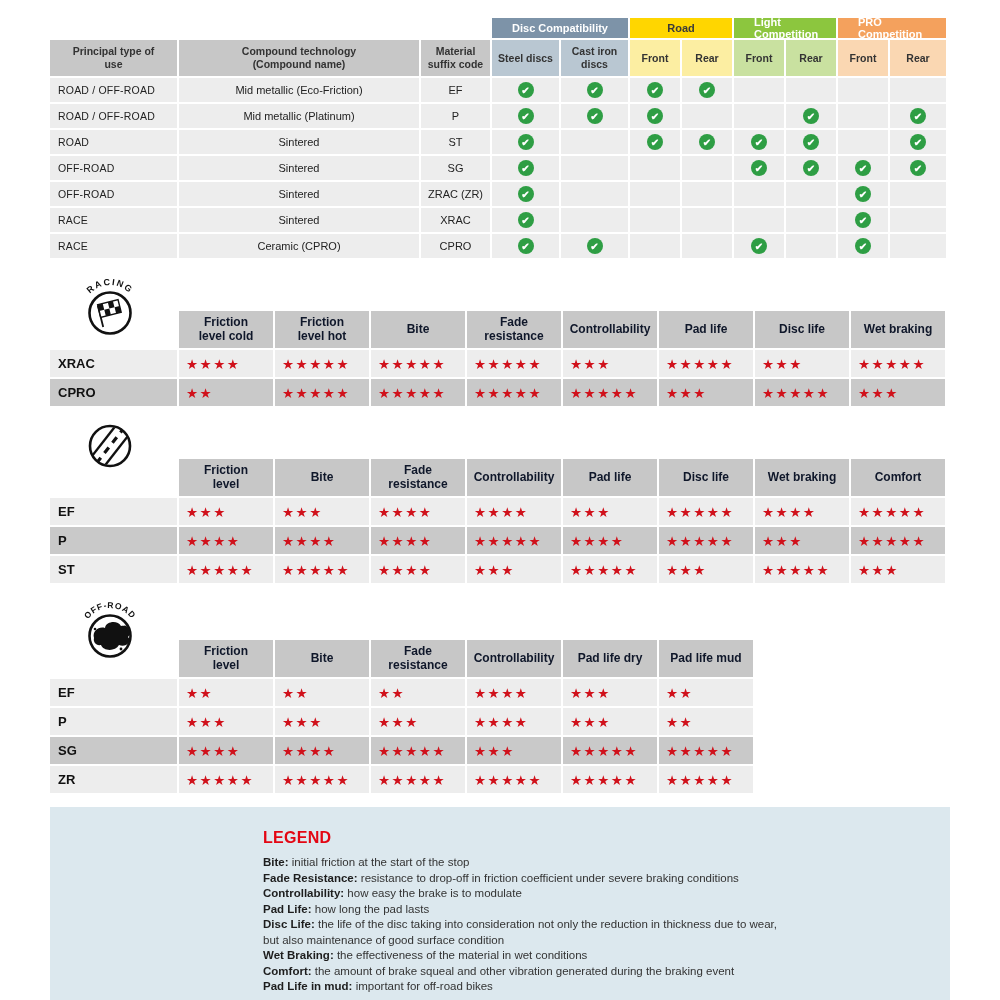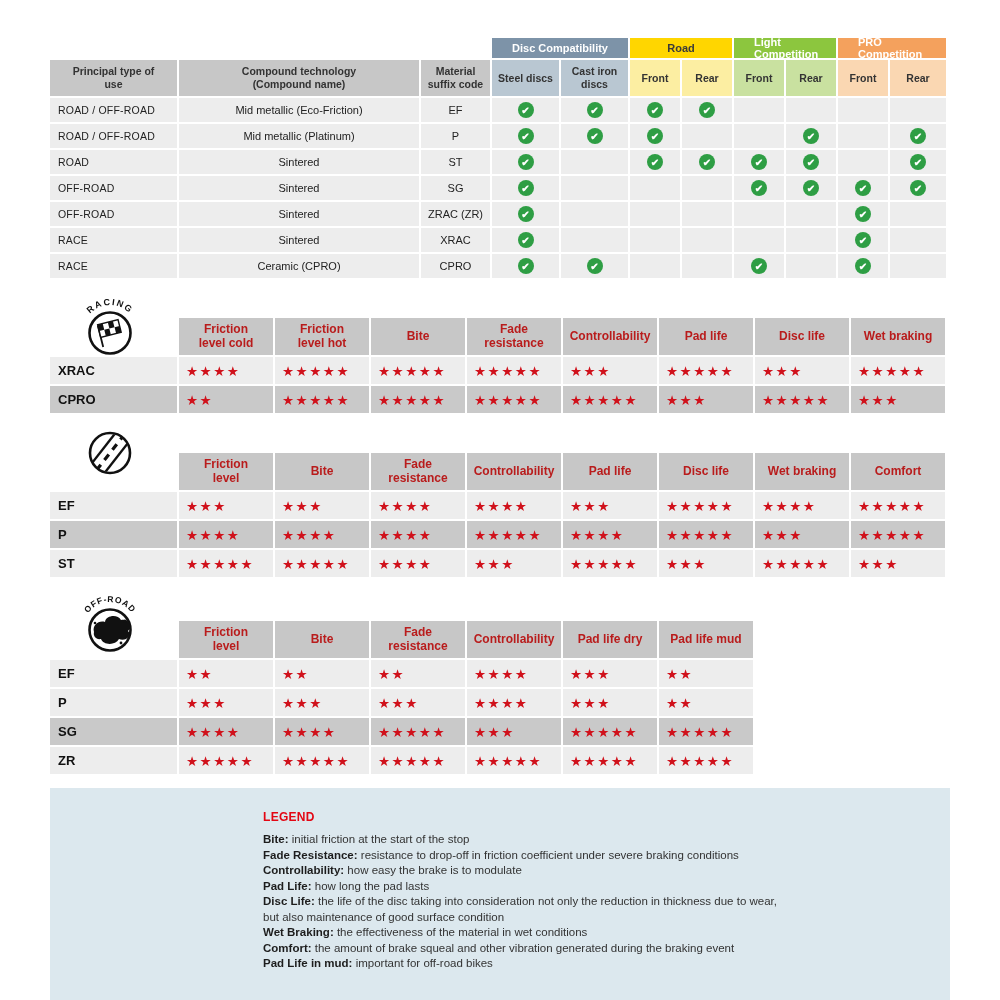--- a/index.html
+++ b/index.html
@@ -11,21 +11,21 @@
   }
   .page { position:relative; width:1000px; height:1000px; padding:18px 50px 0 50px; overflow:hidden; }
 
   
   .compat-grid {
     display:grid;
     grid-template-columns:127px 240px 69px 67px 67px 50px 50px 50px 50px 50px 56px;
     gap:2px;
   }
   .gh { height:20px; display:flex; align-items:center; justify-content:center;
-        font-size:11px; font-weight:bold;margin-top:20px; }
+        font-size:11px; font-weight:bold; }
   .gh.spacer { background:transparent; }
   .gh.disc  { background:var(--disc,#7D93A8); color:#fff; }
   .gh.road  { background:var(--road,#FFD600); color:#3a3a3a; }
   .gh.light { background:var(--light,#8CC63E); color:#fff; }
   .gh.pro   { background:var(--pro,#F4A15D); color:#fff;padding-left:20px; }
 
   .hc { height:36px; display:flex; align-items:center; justify-content:center;
         text-align:center; font-size:10.5px; font-weight:bold; line-height:1.2;
         color:#333; padding:18px 6px; }
   .hc.gray    { background:var(--hdr-gray,#C7C7C7); }
@@ -49,42 +49,42 @@
   .racing  { margin-top:40px; }
   .roadsec { margin-top:40px; }
   .offroad { margin-top:44px; }
 
   .rating-grid { display:grid; gap:2px; }
   .cols-8 { grid-template-columns:127px repeat(8,94px); }
   .cols-6 { grid-template-columns:127px repeat(6,94px); }
 
   .rh { height:37px; background:var(--hdr-gray,#C7C7C7); display:flex;
         align-items:center; justify-content:center; text-align:center;
-        font-size:12px; font-weight:bold; line-height:1.15; color:#b91c1c;
-        padding:2px 11px; }
+        font-size:12px; font-weight:bold; line-height:1.15; color:#0f172a;
+        padding:2px 11px;margin-top:13px; }
   .rh.blank { background:transparent; }
   .rl { height:27px; display:flex; align-items:center; padding-left:8px;
         font-weight:bold; font-size:13px; color:#111; }
   .rs { height:27px; display:flex; align-items:center; padding-left:7px;
         font-size:13.5px; color:var(--star-red,#D0111B); letter-spacing:1.5px; }
   .shade-light { background:var(--row-light,#EDEDED); }
   .shade-dark  { background:var(--row-dark,#C9C9C9); }
 
   .section-icon { position:absolute; }
   .icon-racing  { left:30px; top:-26px; }
   .icon-road    { left:32px; top:-28px; }
   .icon-offroad { left:30px; top:-32px; }
   .arc-text { font-family:"Liberation Sans",sans-serif; font-weight:bold;
               font-size:9px; letter-spacing:1.6px; fill:#111; }
   .arc-text.small { font-size:8.5px; letter-spacing:0.8px; }
 
   
   .legend { margin-top:14px; height:215px; background:var(--legend-bg,#DCE8EE);
             padding:22px 30px 0 213px; }
-  .legend-title { color:var(--legend-red,#E30613); font-weight:bold; font-size:12px;
+  .legend-title { color:var(--legend-red,#E30613); font-weight:bold; font-size:16px;
                   letter-spacing:0.3px; margin-bottom:8px; }
   .legend-line { font-size:11.5px; line-height:15.5px; color:#333; }
   .legend-line b { color:#1d1d1d; }
 </style>
 </head>
 <body>
 
 <div class="page">
 
   <div class="compat-grid">

